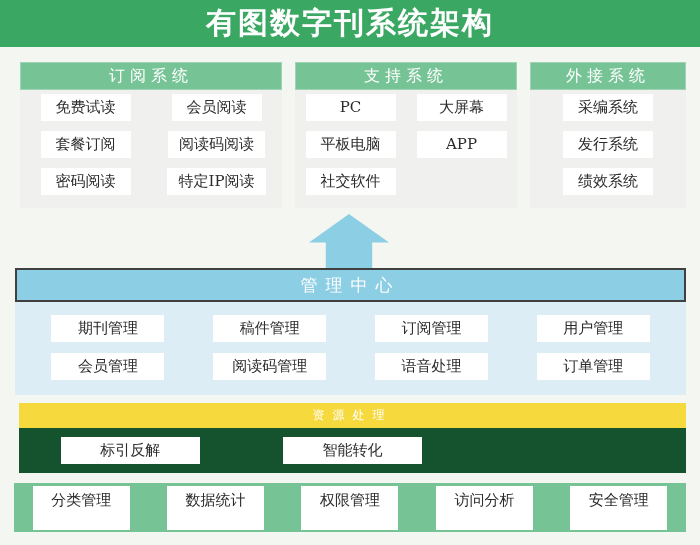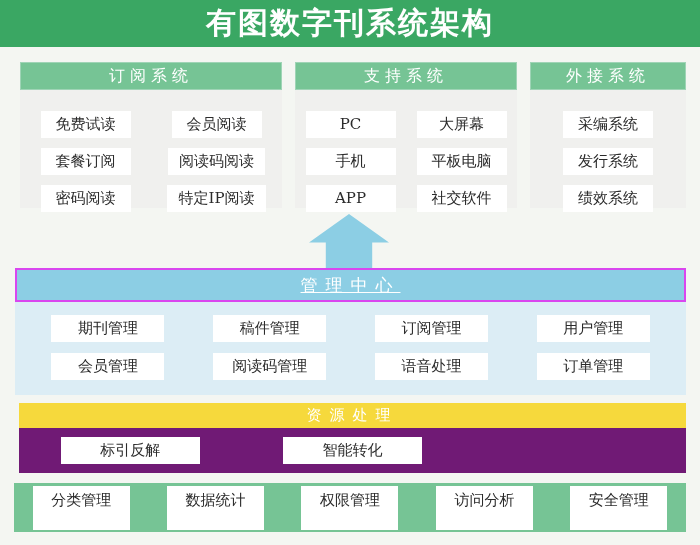--- a/index.html
+++ b/index.html
@@ -23,21 +23,21 @@
   .top-row{display:flex;gap:13px;margin:15px 14px 0 20px;}
   .panel{background:#f0f0ee;height:146px;box-sizing:border-box;}
   .panel-a{width:262px;}
   .panel-b{width:222px;}
   .panel-c{width:156px;}
   .panel-header{
     height:26px;line-height:26px;
     background:#76c495;border:1px solid #9fd4b6;
     color:#fff;text-align:center;font-size:16px;letter-spacing:5px;
   }
-  .panel-body{padding-top:21px;}
+  .panel-body{padding-top:4px;}
   .grid-2{display:grid;grid-template-columns:1fr 1fr;row-gap:10px;justify-items:center;align-items:center;}
   .grid-1{display:grid;grid-template-columns:1fr;row-gap:10px;justify-items:center;align-items:center;}
   .box{
     background:#fff;height:27px;line-height:27px;
     padding:0 11px;min-width:68px;box-sizing:content-box;
     text-align:center;font-size:15px;white-space:nowrap;
   }
 
   
   .arrow-zone{height:60px;position:relative;}
@@ -45,34 +45,34 @@
     position:absolute;left:309px;top:6px;width:80px;height:54px;
     background:#8ccee4;
     clip-path:polygon(50% 0%,100% 53%,79% 53%,79% 100%,21% 100%,0% 53%,0% 53%);
     clip-path:polygon(50% 0%,100% 53%,79% 53%,79% 100%,21% 100%,21% 53%,0% 53%);
   }
 
   
   .mgmt{margin:0 14px 0 15px;}
   .mgmt-header{
     height:30px;line-height:30px;
-    background:#8ccee4;border:2px solid #d946ef;
-    color:#fff;text-align:center;font-size:17px;letter-spacing:8px;text-decoration:underline;
+    background:#8ccee4;border:2px solid #404040;
+    color:#fff;text-align:center;font-size:17px;letter-spacing:8px;
   }
   .mgmt-body{background:#dcedf5;padding:13px 12px 15px;}
   .grid-4{display:grid;grid-template-columns:repeat(4,1fr);justify-items:center;row-gap:11px;}
   .mgmt-body .box{min-width:91px;}
 
   
   .resource{margin:8px 14px 0 19px;}
   .resource-header{
     height:25px;line-height:25px;background:#f6d93c;
-    color:#fff;text-align:center;font-size:15px;letter-spacing:8px;
+    color:#fff;text-align:center;font-size:12px;letter-spacing:8px;
   }
-  .resource-body{background:#701a75;height:45px;display:grid;grid-template-columns:repeat(3,1fr);justify-items:center;align-items:center;}
+  .resource-body{background:#14532d;height:45px;display:grid;grid-template-columns:repeat(3,1fr);justify-items:center;align-items:center;}
   .resource-body .box{min-width:117px;}
 
   
   .bottom-band{
     margin:10px 14px 0 14px;height:49px;background:#76c495;
     display:grid;grid-template-columns:repeat(5,1fr);justify-items:center;align-items:center;
   }
   .bottom-band .box{height:44px;line-height:28px;min-width:75px;}
 </style>
 </head>
@@ -94,21 +94,20 @@
         <div class="box">密码阅读</div>
         <div class="box">特定IP阅读</div>
       </div>
     </div>
 
     <div class="panel panel-b">
       <div class="panel-header">支持系统</div>
       <div class="panel-body grid-2">
         <div class="box">PC</div>
         <div class="box">大屏幕</div>
-        <div class="box">手机</div>
         <div class="box">平板电脑</div>
         <div class="box">APP</div>
         <div class="box">社交软件</div>
       </div>
     </div>
 
     <div class="panel panel-c">
       <div class="panel-header">外接系统</div>
       <div class="panel-body grid-1">
         <div class="box">采编系统</div>

